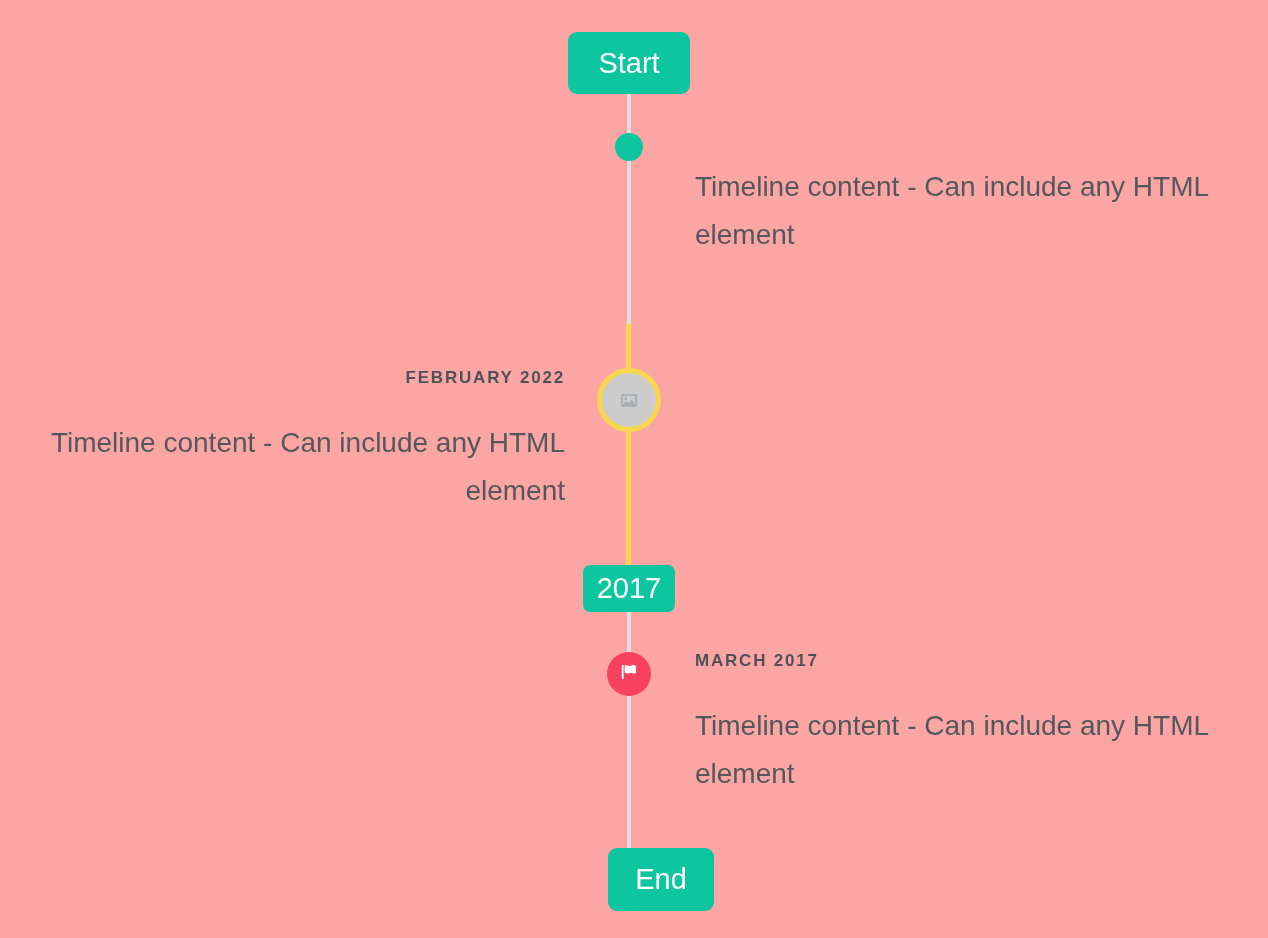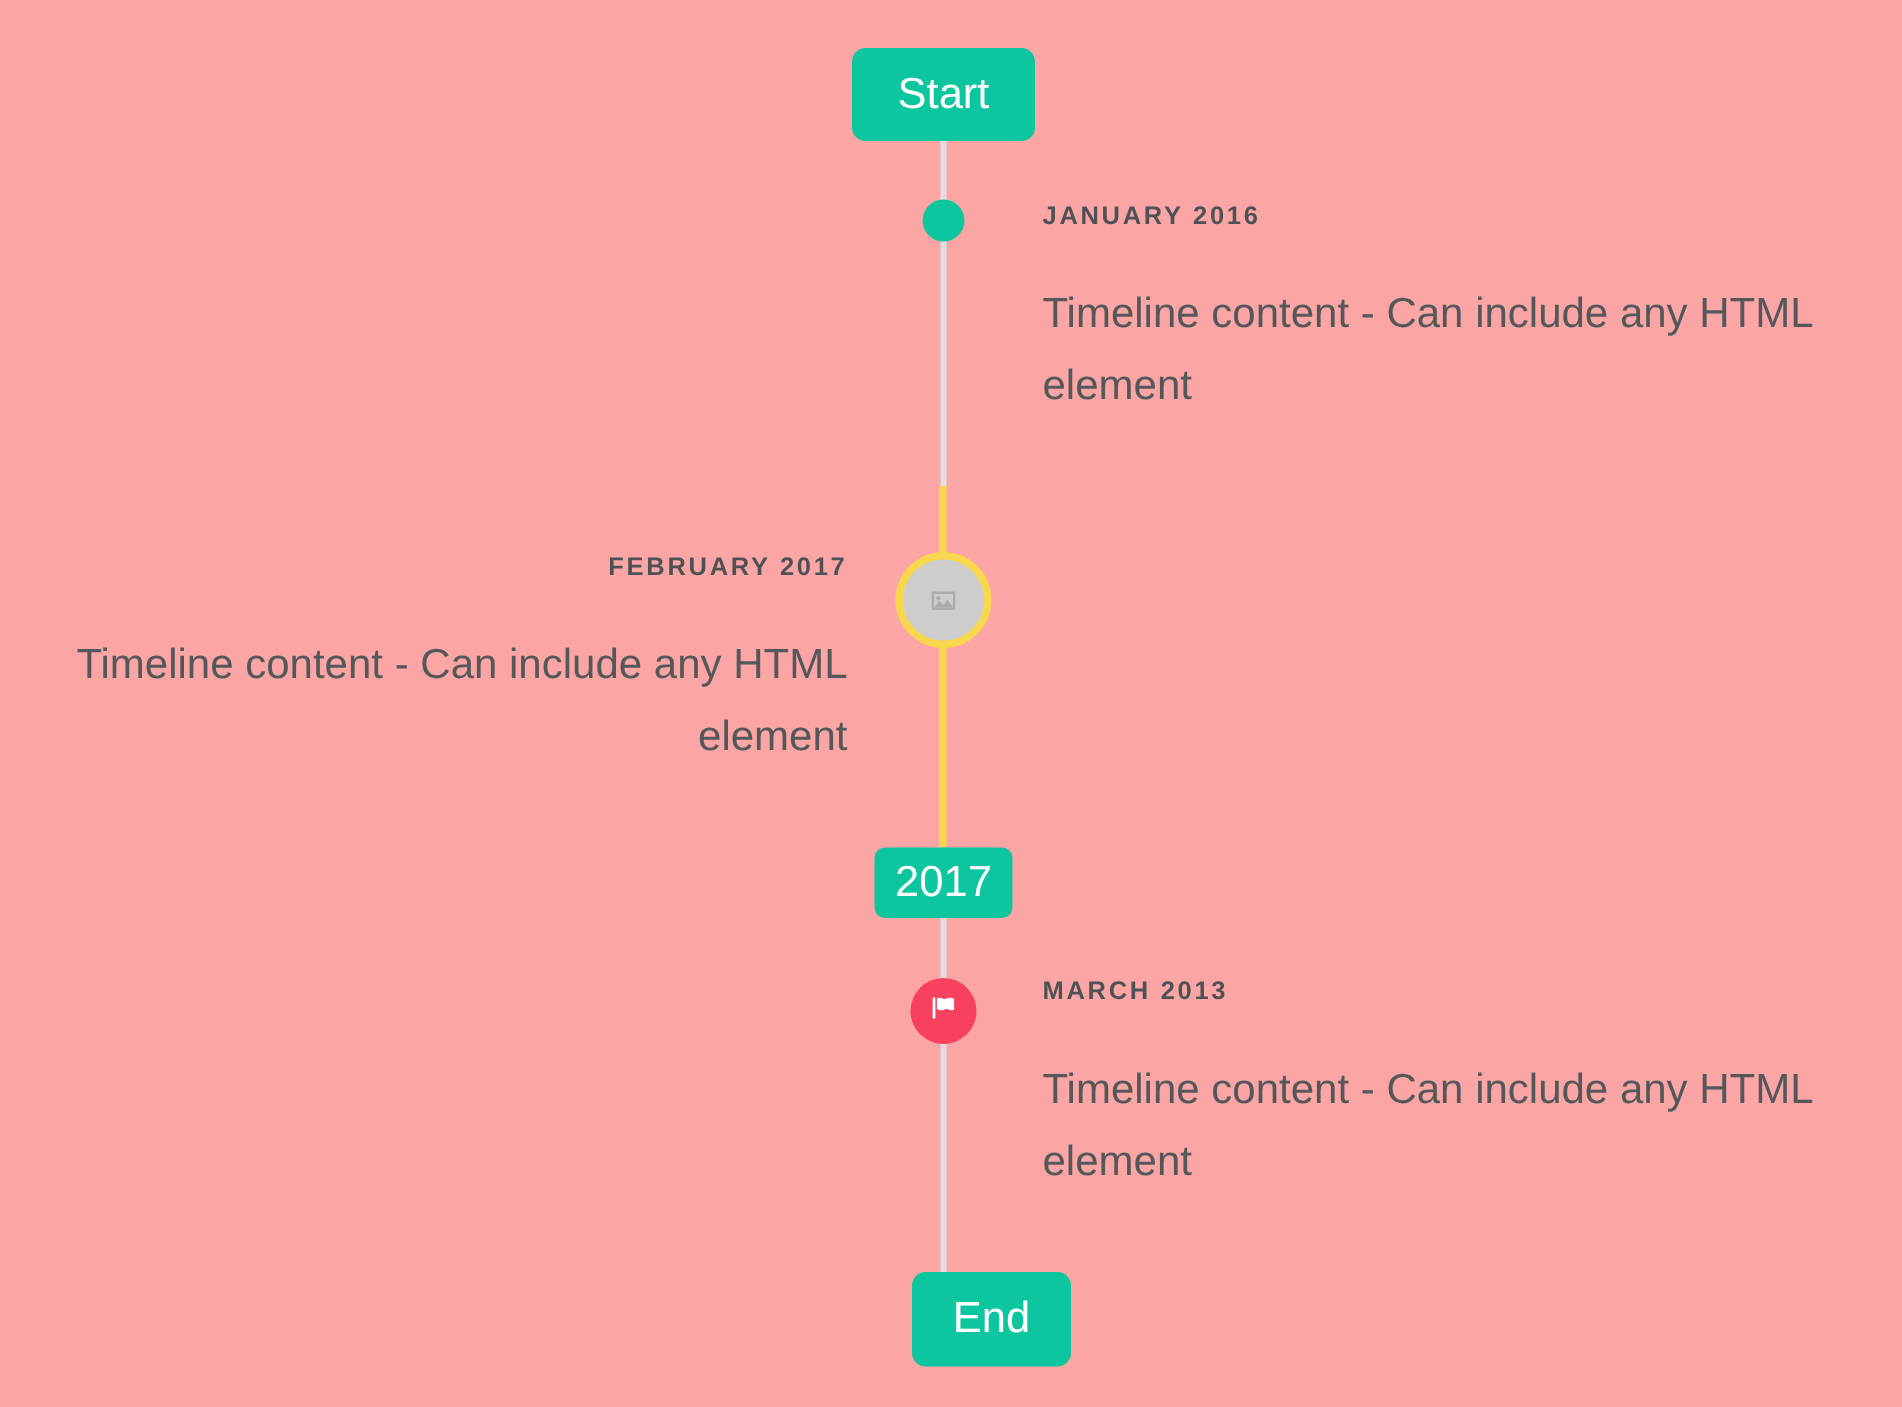--- a/index.html
+++ b/index.html
@@ -122,27 +122,26 @@
   <div class="marker flag-circle">
     <span>
       <svg width="22" height="22" viewBox="0 0 24 24" xmlns="http://www.w3.org/2000/svg">
         <rect x="4.1" y="4.2" width="2" height="15.6" rx="1" fill="#ffffff"></rect>
         <path fill="#ffffff" d="M7.2 5.1c2.3-1.7 4.6 1.2 6.9 0 2.1-1.1 4.1-.6 5.6.3v7.8c-2.3 1.5-4.6-1.4-6.9-.2-2.1 1.1-4.1.6-5.6-.3z"></path>
       </svg>
     </span>
   </div>
 
   <div class="item right jan">
-    <div class="month">JANUARY 2016</div>
     <div class="content">Timeline content - Can include any HTML element</div>
   </div>
 
   <div class="item left feb">
-    <div class="month">FEBRUARY 2017</div>
+    <div class="month">FEBRUARY 2022</div>
     <div class="content">Timeline content - Can include any HTML element</div>
   </div>
 
   <div class="item right mar">
-    <div class="month">MARCH 2013</div>
+    <div class="month">MARCH 2017</div>
     <div class="content">Timeline content - Can include any HTML element</div>
   </div>
 
 </div>
 
 </body></html>

